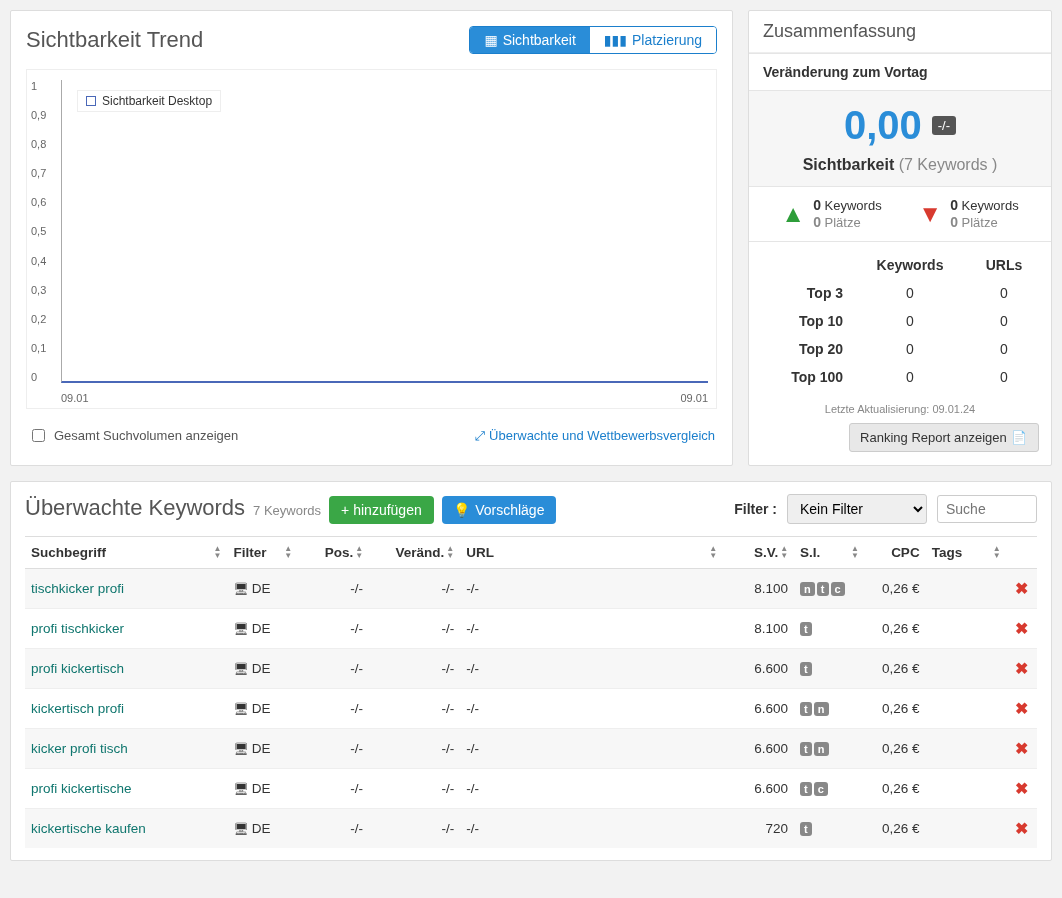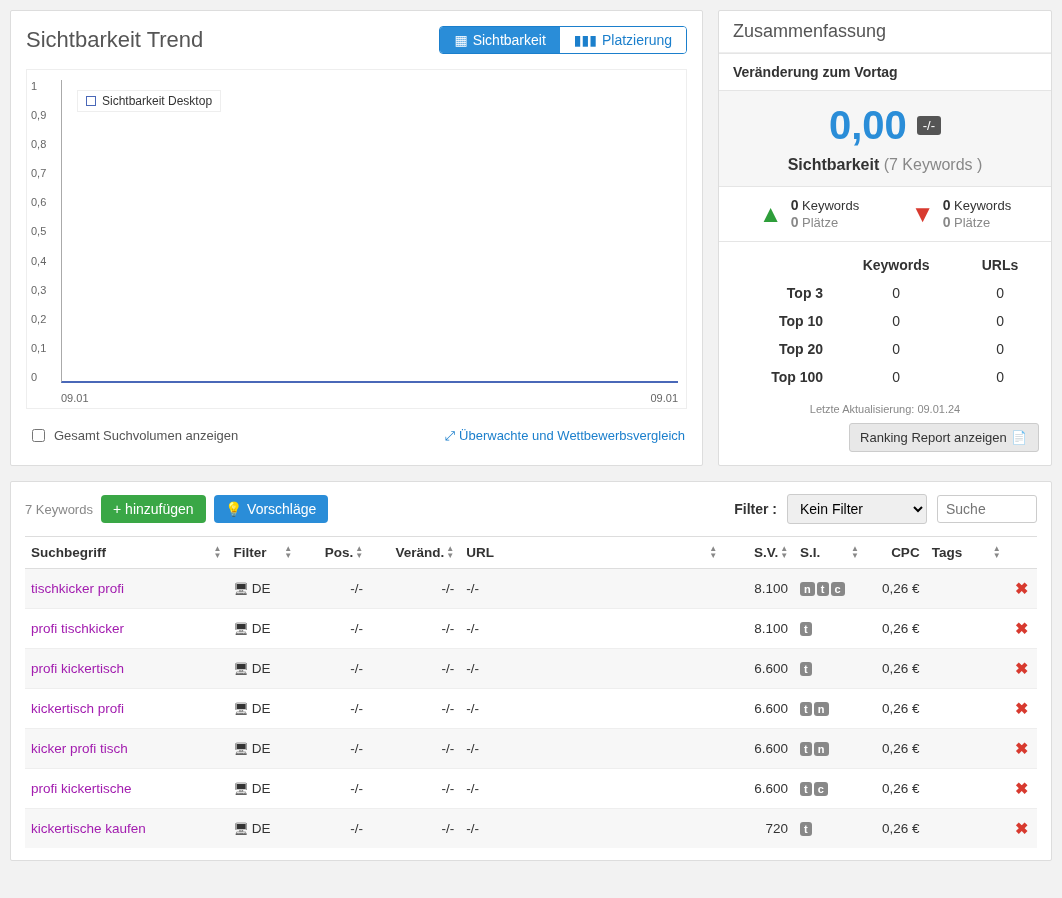--- a/index.html
+++ b/index.html
@@ -19,21 +19,21 @@
   .panel {
     background: #fff;
     border: 1px solid #ddd;
     border-radius: 2px;
   }
   .panel-trend {
     flex: 1;
     padding: 15px;
   }
   .panel-summary {
-    width: 334px;
+    width: 304px;
   }
   .trend-header {
     display: flex;
     justify-content: space-between;
     align-items: center;
     margin-bottom: 15px;
   }
   .trend-title {
     font-size: 22px;
     color: #555;
@@ -286,21 +286,21 @@
     text-align: left;
     position: relative;
     margin-left: 14px;
   }
   .kw-table tbody td {
     border-top: 1px solid #eee;
     padding: 10px 6px;
     vertical-align: middle;
   }
   .kw-table tbody tr:nth-child(odd) { background: #f7f7f7; }
-  .kw-link { color: #a21caf; cursor: pointer; }
+  .kw-link { color: #0f766e; cursor: pointer; }
   .sort-arrows {
     display: inline-block;
     font-size: 8px;
     line-height: 7px;
     color: #888;
     vertical-align: middle;
     margin-left: 2px;
     float: right;
   }
   .th-right { text-align: right !important; }
@@ -455,20 +455,21 @@
         <span>Ranking Report anzeigen</span>
         <span>📄</span>
       </button>
     </div>
   </div>
 </div>
 
 <div class="panel panel-kw">
   <div class="kw-header">
     <div class="kw-left">
+      <span class="kw-title">Überwachte Keywords</span>
       <span class="kw-count">7 Keywords</span>
       <button class="btn-green">
         <span>+</span>
         <span>hinzufügen</span>
       </button>
       <button class="btn-blue">
         <span>💡</span>
         <span>Vorschläge</span>
       </button>
     </div>

